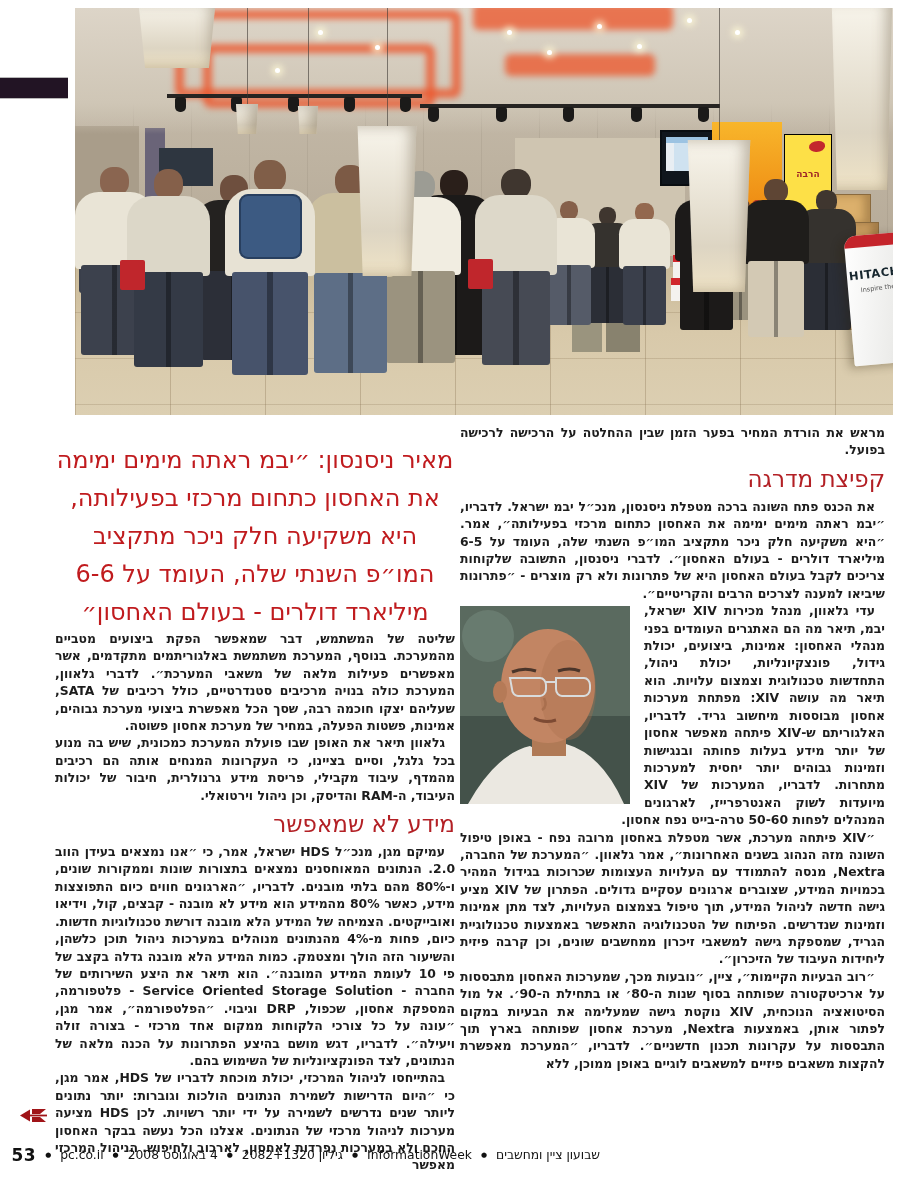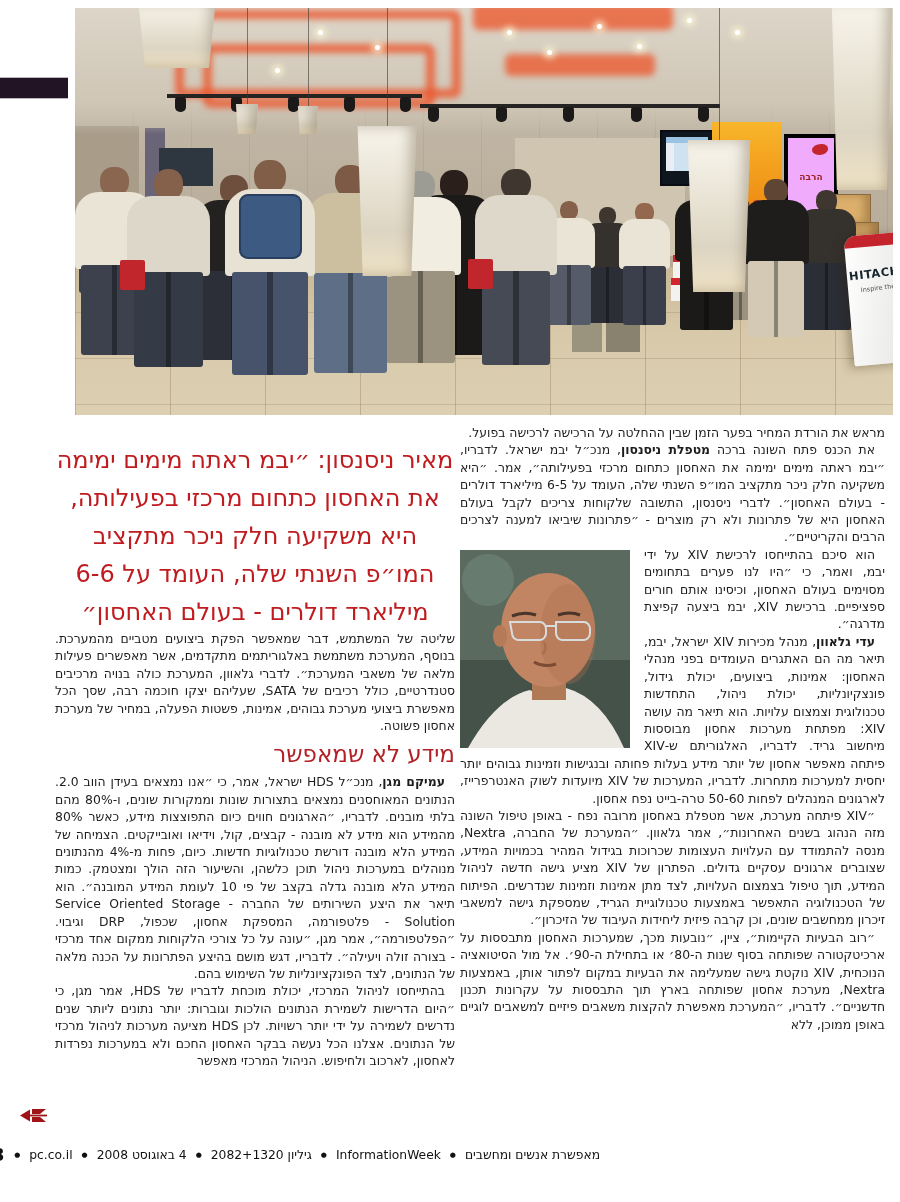--- a/index.html
+++ b/index.html
@@ -22,40 +22,40 @@
                       repeating-linear-gradient(180deg,rgba(125,102,70,.22) 0 1px,transparent 1px 46px);}
   .ph-ceiling{left:0;top:0;width:818px;height:126px;z-index:3;
            background:linear-gradient(180deg,#ddd5c8 0%,#cfc6b6 75%,rgba(207,198,182,0) 100%);}
   
   .booth-screen{left:585px;top:122px;width:54px;height:52px;background:#10161d;border:2px solid #090d11;z-index:4;}
   .booth-screen-inner{left:4px;top:5px;width:42px;height:34px;background:#cfe2f0;z-index:4;
            background-image:linear-gradient(180deg,#9cc3e2 0 6px,transparent 6px),linear-gradient(90deg,#e8eef3 0 8px,transparent 8px);}
   .booth-panel{left:637px;top:114px;width:70px;height:184px;z-index:4;
            background:linear-gradient(180deg,#f8b62b 0%,#ef8d14 45%,#e06a0e 100%);}
   .panel-dot{width:10px;height:10px;border-radius:50%;background:#b03328;}
-  .booth-banner{left:709px;top:126px;width:46px;height:110px;background:#f0abfc;border:4px solid #000000;z-index:4;}
+  .booth-banner{left:709px;top:126px;width:46px;height:110px;background:#fde047;border:1px solid #000000;z-index:4;}
   .banner-logo{left:24px;top:6px;width:16px;height:11px;background:#c3272d;border-radius:60% 40% 55% 45%;}
   .banner-text{left:0;top:34px;width:100%;text-align:center;font-size:9px;font-weight:bold;color:#9d2226;}
   .carton{border:1px solid #8a6a3e;z-index:4;box-shadow:inset -6px 0 8px rgba(90,60,25,.35);}
   .redwhite{background:#f4f2ee;border-top:7px solid #d0262b;border-right:1px solid #bbb;z-index:4;}
   .counter{left:774px;top:226px;width:60px;height:130px;z-index:6;transform:rotate(-5deg);
            background:linear-gradient(100deg,#ffffff 0%,#ececea 70%,#dcdcda 100%);
            border-radius:12px 12px 2px 2px;box-shadow:-5px 2px 10px rgba(40,30,10,.30);}
   .counter-top{left:0;top:0;width:100%;height:12px;background:#c4242b;border-radius:12px 12px 0 0;}
   .counter-brand{left:0;top:32px;width:100%;text-align:center;font-weight:bold;font-size:11.5px;
            letter-spacing:.5px;color:#16262e;transform:rotate(-2deg);}
   .counter-slogan{left:0;top:50px;width:100%;text-align:center;font-size:6.5px;color:#555;transform:rotate(-2deg);}
   
   .pull-quote{position:absolute;left:55px;top:441px;width:400px;text-align:center;
            color:#c01b1e;font-size:24px;line-height:38px;}
   
   .col{position:absolute;font-size:12.4px;line-height:17.4px;text-align:justify;color:#1d1d1d;overflow:hidden;}
   .col-right{left:460px;top:424px;width:425px;height:745px;}
   .col-left{left:55px;top:630px;width:400px;height:540px;}
-  .col p{margin:0;text-indent:10px;}
+  .col p{margin:0;text-indent:10px;font-weight:bold;}
   .col p.noindent{text-indent:0;}
   .sec-heading{color:#b32025;font-size:23px;line-height:27px;font-weight:400;margin:7px 0 5px;text-indent:0;}
   .portrait-wrap{float:left;width:170px;margin:4px 14px 4px 0;}
   .portrait-wrap svg{display:block;width:170px;height:198px;}
   .portrait-caption{margin-top:3px;text-align:center;font-weight:bold;font-style:italic;
            font-size:11.5px;line-height:14px;color:#111;}
   
   .footer{position:absolute;left:55px;top:1145px;width:545px;display:flex;flex-direction:row;
           align-items:center;gap:9px;font-size:12.3px;color:#111;white-space:nowrap;}
   .footer .bullet{font-size:7px;line-height:12px;}
@@ -328,20 +328,21 @@
       <div style="left: 172px; top: 0px; width: 1px; height: 96px; background: rgba(60, 55, 50, 0.6); z-index: 7;"></div>
       <div style="left: 160px; top: 96px; width: 24px; height: 30px; z-index: 7; background: linear-gradient(rgb(248, 245, 236), rgb(221, 213, 195) 70%, rgb(239, 227, 198)); clip-path: polygon(4% 0px, 96% 0px, 88% 100%, 12% 100%); box-shadow: rgba(120, 105, 80, 0.45) -9px 0px 14px inset;"></div>
       <div style="left: 233px; top: 0px; width: 1px; height: 98px; background: rgba(60, 55, 50, 0.6); z-index: 7;"></div>
       <div style="left: 222px; top: 98px; width: 22px; height: 28px; z-index: 7; background: linear-gradient(rgb(248, 245, 236), rgb(221, 213, 195) 70%, rgb(239, 227, 198)); clip-path: polygon(4% 0px, 96% 0px, 88% 100%, 12% 100%); box-shadow: rgba(120, 105, 80, 0.45) -9px 0px 14px inset;"></div>
     </div>
 
   <div class="pull-quote">מאיר ניסנסון: ״יבמ ראתה מימים ימימה את האחסון כתחום מרכזי בפעילותה, היא משקיעה חלק ניכר מתקציב המו״פ השנתי שלה, העומד על 6-6 מיליארד דולרים - בעולם האחסון״</div>
 
   <div class="col col-right">
     <p class="noindent"><span>מראש את הורדת המחיר בפער הזמן שבין ההחלטה על הרכישה לרכישה בפועל.</span></p>
+    <h2 class="sec-heading">קפיצת מדרגה</h2>
     <p><span>את הכנס פתח השונה ברכה </span><b>מטפלת ניסנסון</b><span>, מנכ״ל יבמ ישראל. לדבריו, ״יבמ ראתה מימים ימימה את האחסון כתחום מרכזי בפעילותה״, אמר. ״היא משקיעה חלק ניכר מתקציב המו״פ השנתי שלה, העומד על 6-5 מיליארד דולרים - בעולם האחסון״. לדברי ניסנסון, התשובה שלקוחות צריכים לקבל בעולם האחסון היא של פתרונות ולא רק מוצרים - ״פתרונות שיביאו למענה לצרכים הרבים והקריטיים״.</span></p>
 
     <div class="portrait-wrap">
       <svg viewBox="0 0 170 198" xmlns="http://www.w3.org/2000/svg">
         <rect x="0" y="0" width="170" height="198" fill="#5a6a5f"></rect>
         <rect x="0" y="110" width="170" height="88" fill="#44524a"></rect>
         <circle cx="28" cy="30" r="26" fill="#74897b" opacity="0.55"></circle>
         <path d="M8 198 Q36 148 70 140 L88 150 L106 138 Q142 148 164 198 Z" fill="#ebe8e1"></path>
         <rect x="72" y="118" width="34" height="32" fill="#b07a56"></rect>
         <ellipse cx="88" cy="80" rx="47" ry="57" fill="#c28563"></ellipse>
@@ -350,42 +351,42 @@
         <path d="M50 72 h30 a6 7 0 0 1 6 7 v4 a6 7 0 0 1 -6 7 h-22 a6 7 0 0 1 -6 -7 z" fill="none" stroke="#d9dcdd" stroke-width="2"></path>
         <path d="M96 72 h28 a6 7 0 0 1 6 7 v4 a6 7 0 0 1 -6 7 h-22 a6 7 0 0 1 -6 -7 z" fill="none" stroke="#d9dcdd" stroke-width="2"></path>
         <line x1="86" y1="76" x2="96" y2="76" stroke="#d9dcdd" stroke-width="2"></line>
         <path d="M52 66 q12 -5 24 -1" stroke="#4a352a" stroke-width="3" fill="none"></path>
         <path d="M98 65 q12 -4 22 0" stroke="#4a352a" stroke-width="3" fill="none"></path>
         <path d="M74 112 q10 6 22 2" stroke="#7d4a33" stroke-width="3" fill="none"></path>
         <path d="M84 92 q4 8 -2 12" stroke="#a96f4e" stroke-width="2.5" fill="none"></path>
       </svg>
     </div>
 
-    <p><span>הוא סיכם בהתייחסו לרכישת XIV על ידי יבמ, ואמר, כי ״היו לנו פערים בתחומים מסוימים בעולם האחסון, וכיסינו אותם חורים ספציפיים. ברכישת XIV, יבמ ביצעה קפיצת מדרגה״.</span></p>
     <p><b>עדי גלאוון</b><span>, מנהל מכירות XIV ישראל, יבמ, תיאר מה הם האתגרים העומדים בפני מנהלי האחסון: אמינות, ביצועים, יכולת גידול, פונצקיונליות, יכולת ניהול, התחדשות טכנולוגית וצמצום עלויות. הוא תיאר מה עושה XIV: מפתחת מערכות אחסון מבוססות מיחשוב גריד. לדבריו, האלגוריתם ש-XIV פיתחה מאפשר אחסון של יותר מידע בעלות פחותה ובנגישות וזמינות גבוהים יותר יחסית למערכות מתחרות. לדבריו, המערכות של XIV מיועדות לשוק האנטרפרייז, לארגונים המנהלים לפחות 50-60 טרה-בייט נפח אחסון.</span></p>
     <p><span>״XIV פיתחה מערכת, אשר מטפלת באחסון מרובה נפח - באופן טיפול השונה מזה הנהוג בשנים האחרונות״, אמר גלאוון. ״המערכת של החברה, Nextra, מנסה להתמודד עם העלויות העצומות שכרוכות בגידול המהיר בכמויות המידע, שצוברים ארגונים עסקיים גדולים. הפתרון של XIV מציע גישה חדשה לניהול המידע, תוך טיפול בצמצום העלויות, לצד מתן אמינות וזמינות שנדרשים. הפיתוח של הטכנולוגיה התאפשר באמצעות טכנולוגיית הגריד, שמספקת גישה למשאבי זיכרון ממחשבים שונים, וכן קרבה פיזית ליחידות העיבוד של הזיכרון״.</span></p>
     <p><span>״רוב הבעיות הקיימות״, ציין, ״נובעות מכך, שמערכות האחסון מתבססות על ארכיטקטורה שפותחה בסוף שנות ה-80׳ או בתחילת ה-90׳. אל מול הסיטואציה הנוכחית, XIV נוקטת גישה שמעלימה את הבעיות במקום לפתור אותן, באמצעות Nextra, מערכת אחסון שפותחה בארץ תוך התבססות על עקרונות תכנון חדשניים״. לדבריו, ״המערכת מאפשרת להקצות משאבים פיזיים למשאבים לוגיים באופן ממוכן, ללא</span></p>
   </div>
 
   <div class="col col-left">
     <p class="noindent"><span>שליטה של המשתמש, דבר שמאפשר הפקת ביצועים מטביים מהמערכת. בנוסף, המערכת משתמשת באלגוריתמים מתקדמים, אשר מאפשרים פעילות מלאה של משאבי המערכת״. לדברי גלאוון, המערכת כולה בנויה מרכיבים סטנדרטיים, כולל רכיבים של SATA, שעליהם יצקו חוכמה רבה, שסך הכל מאפשרת ביצועי מערכת גבוהים, אמינות, פשטות הפעלה, במחיר של מערכת אחסון פשוטה.</span></p>
+    <p><span>גלאוון תיאר את האופן שבו פועלת המערכת כמכונית, שיש בה מנוע בכל גלגל, וסיים בציינו, כי העקרונות המנחים אותה הם רכיבים מהמדף, עיבוד מקבילי, פריסת מידע גרנולרית, חיבור של יכולות העיבוד, ה-RAM והדיסק, וכן ניהול וירטואלי.</span></p>
     <h2 class="sec-heading">מידע לא שמאפשר</h2>
     <p><b>עמיקם מגן</b><span>, מנכ״ל HDS ישראל, אמר, כי ״אנו נמצאים בעידן הווב 2.0. הנתונים המאוחסנים נמצאים בתצורות שונות וממקורות שונים, ו-80% מהם בלתי מובנים. לדבריו, ״הארגונים חווים כיום התפוצצות מידע, כאשר 80% מהמידע הוא מידע לא מובנה - קבצים, קול, וידיאו ואובייקטים. הצמיחה של המידע הלא מובנה דורשת טכנולוגיות חדשות. כיום, פחות מ-4% מהנתונים מנוהלים במערכות ניהול תוכן כלשהן, והשיעור הזה הולך ומצטמק. כמות המידע הלא מובנה גדלה בקצב של פי 10 לעומת המידע המובנה״. הוא תיאר את היצע השירותים של החברה - Service Oriented Storage Solution - פלטפורמה, המספקת אחסון, שכפול, DRP וגיבוי. ״הפלטפורמה״, אמר מגן, ״עונה על כל צורכי הלקוחות ממקום אחד מרכזי - בצורה זולה ויעילה״. לדבריו, דגש מושם בהיצע הפתרונות על הכנה מלאה של הנתונים, לצד הפונקציונליות של השימוש בהם.</span></p>
     <p><span>בהתייחסו לניהול המרכזי, יכולת מוכחת לדבריו של HDS, אמר מגן, כי ״היום הדרישות לשמירת הנתונים הולכות וגוברות: יותר נתונים ליותר שנים נדרשים לשמירה על ידי יותר רשויות. לכן HDS מציעה מערכות לניהול מרכזי של הנתונים. אצלנו הכל נעשה בבקר האחסון החכם ולא במערכות נפרדות לאחסון, לארכוב ולחיפוש. הניהול המרכזי מאפשר</span></p>
   </div>
 
   <svg class="cont-arrow" viewBox="0 0 32 15" xmlns="http://www.w3.org/2000/svg">
     <path d="M0 7.5 L10 1.5 L10 13.5 Z" fill="#a01418"></path>
     <path d="M12 1 h14 l-6 5 h-8 z" fill="#a01418"></path>
     <path d="M12 9 h8 l6 5 h-14 z" fill="#a01418"></path>
     <rect x="9" y="6.6" width="18" height="1.8" fill="#a01418"></rect>
   </svg>
 
   <div class="footer" id="footer-items">
-      <span class="fitem">מאפשרת אנשים ומחשבים</span>
+      <span class="fitem">שבועון ציין ומחשבים</span>
       <span class="bullet">●</span>
       <span class="fitem">InformationWeek</span>
       <span class="bullet">●</span>
       <span class="fitem">גיליון 2082+1320</span>
       <span class="bullet">●</span>
       <span class="fitem">4 באוגוסט 2008</span>
       <span class="bullet">●</span>
       <span class="fitem">pc.co.il</span>
       <span class="bullet">●</span>
       <span class="fitem">53</span>

